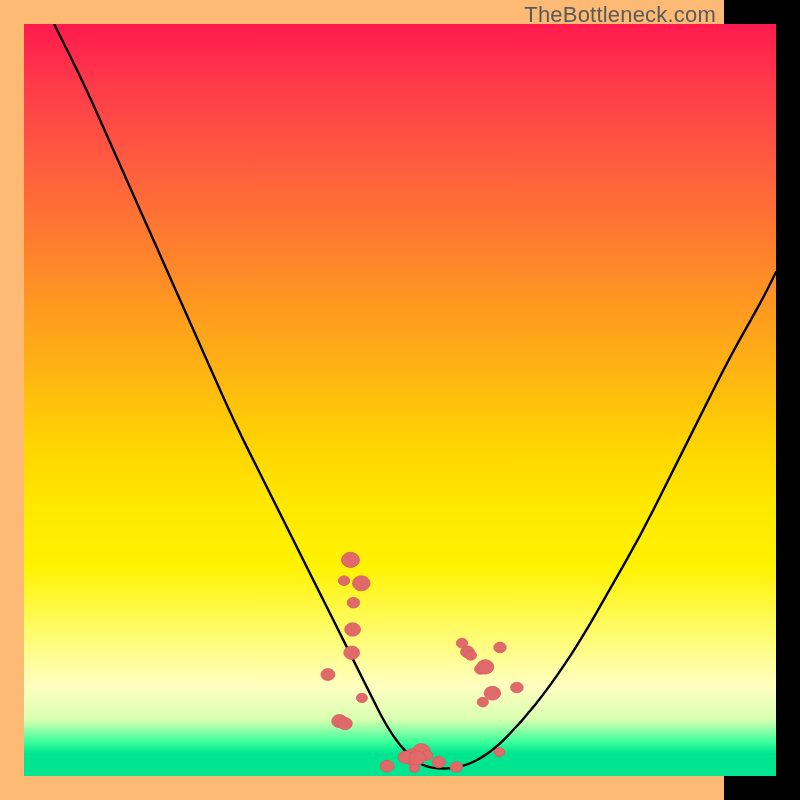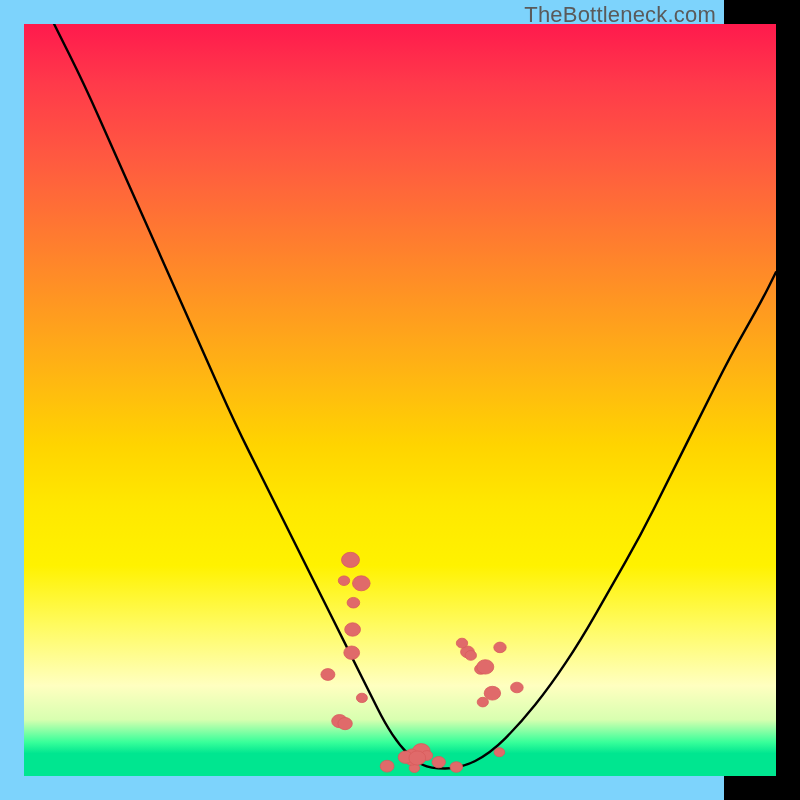--- a/index.html
+++ b/index.html
@@ -9,21 +9,21 @@
     height: 800px;
     overflow: hidden;
     background: #000;
     font-family: Arial, Helvetica, sans-serif;
   }
   .frame {
     position: absolute;
     top: 0; left: 0;
     width: 724px;
     height: 800px;
-    background: #7dd3fc;
+    background: #fdba74;
   }
   .plot {
     position: absolute;
     top: 24px;
     left: 24px;
     width: 752px;
     height: 752px;
     
     background: linear-gradient(
       to bottom,

